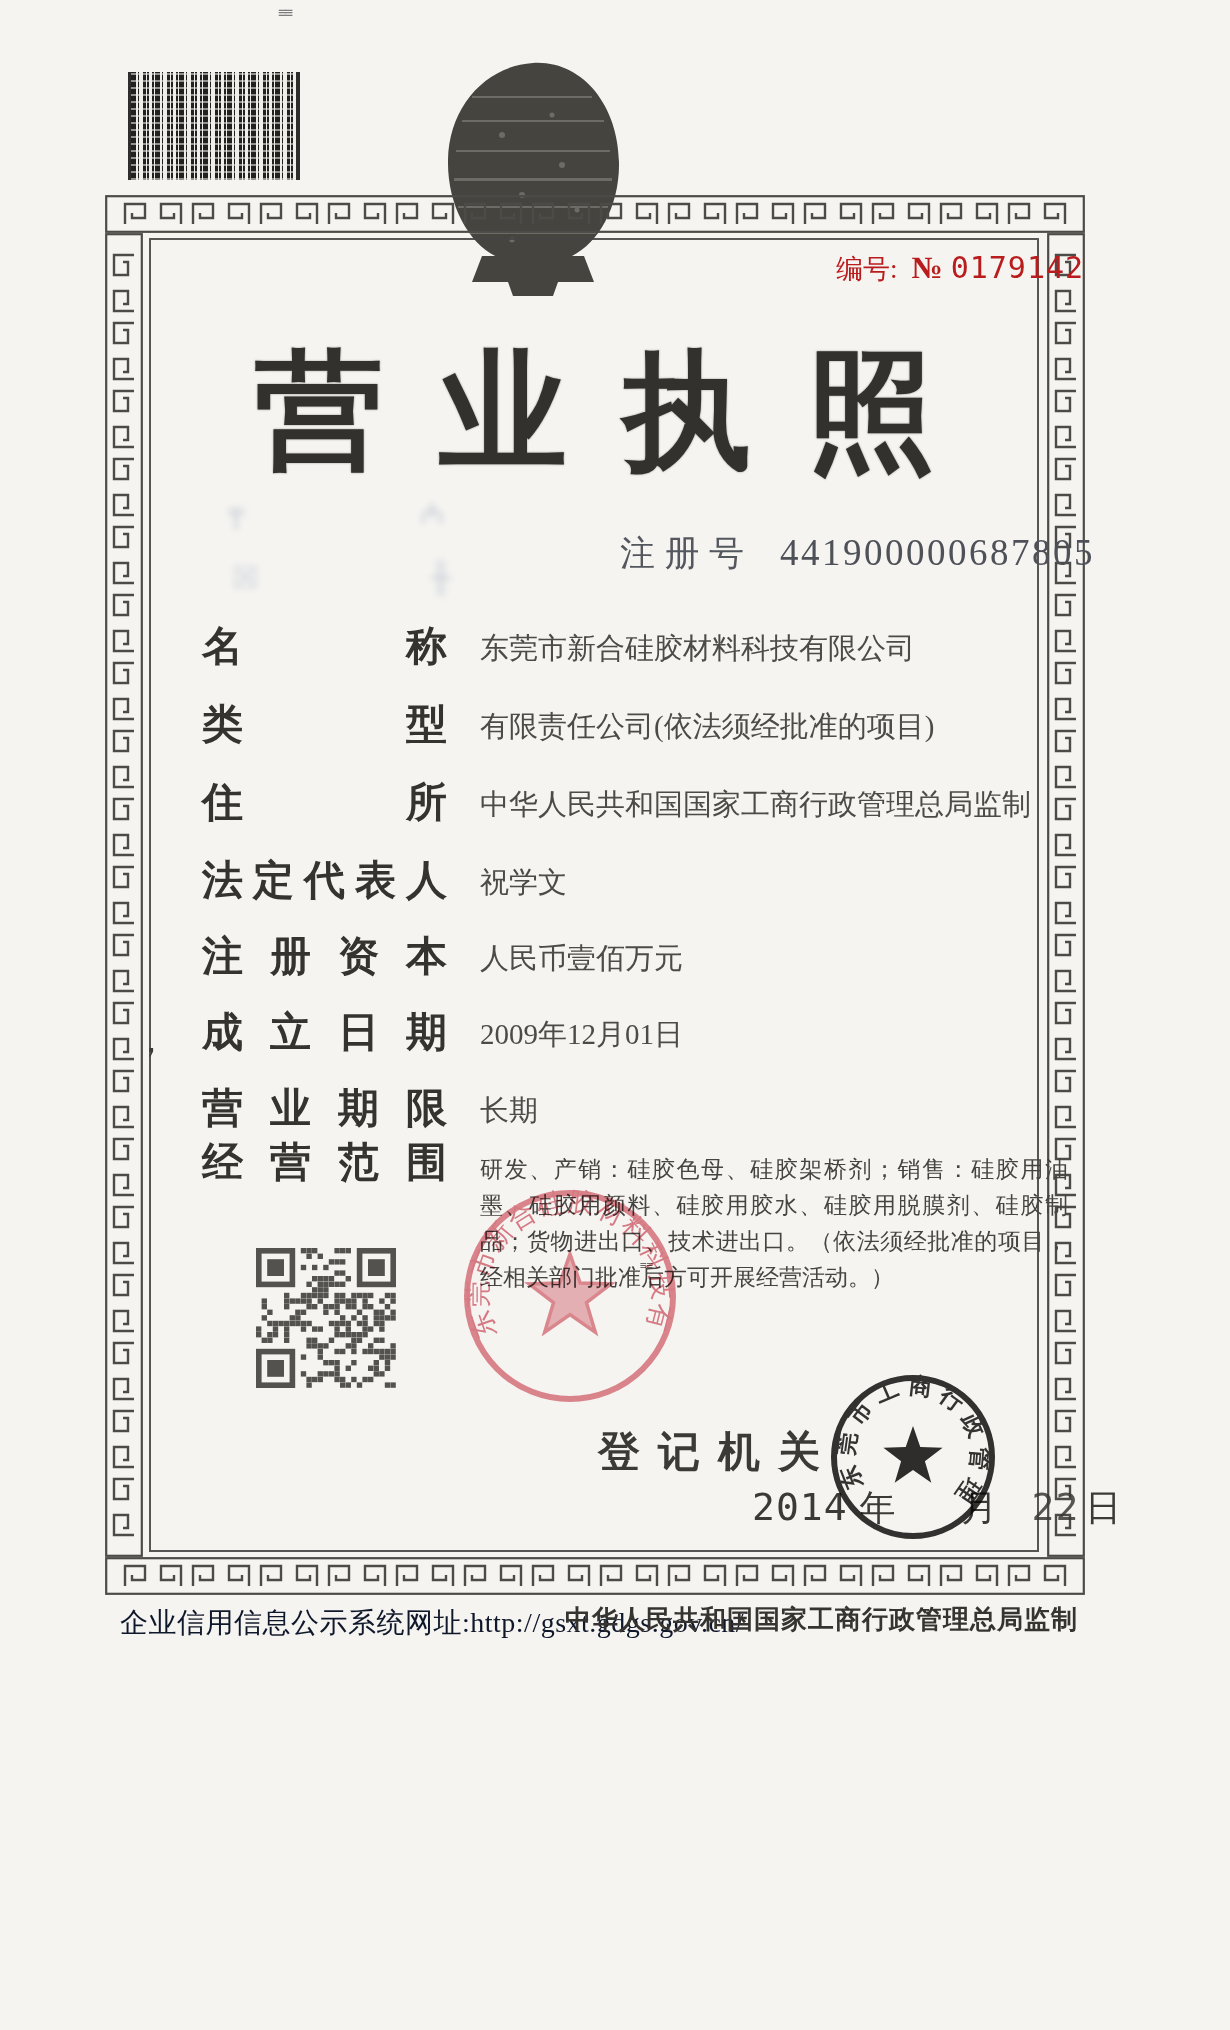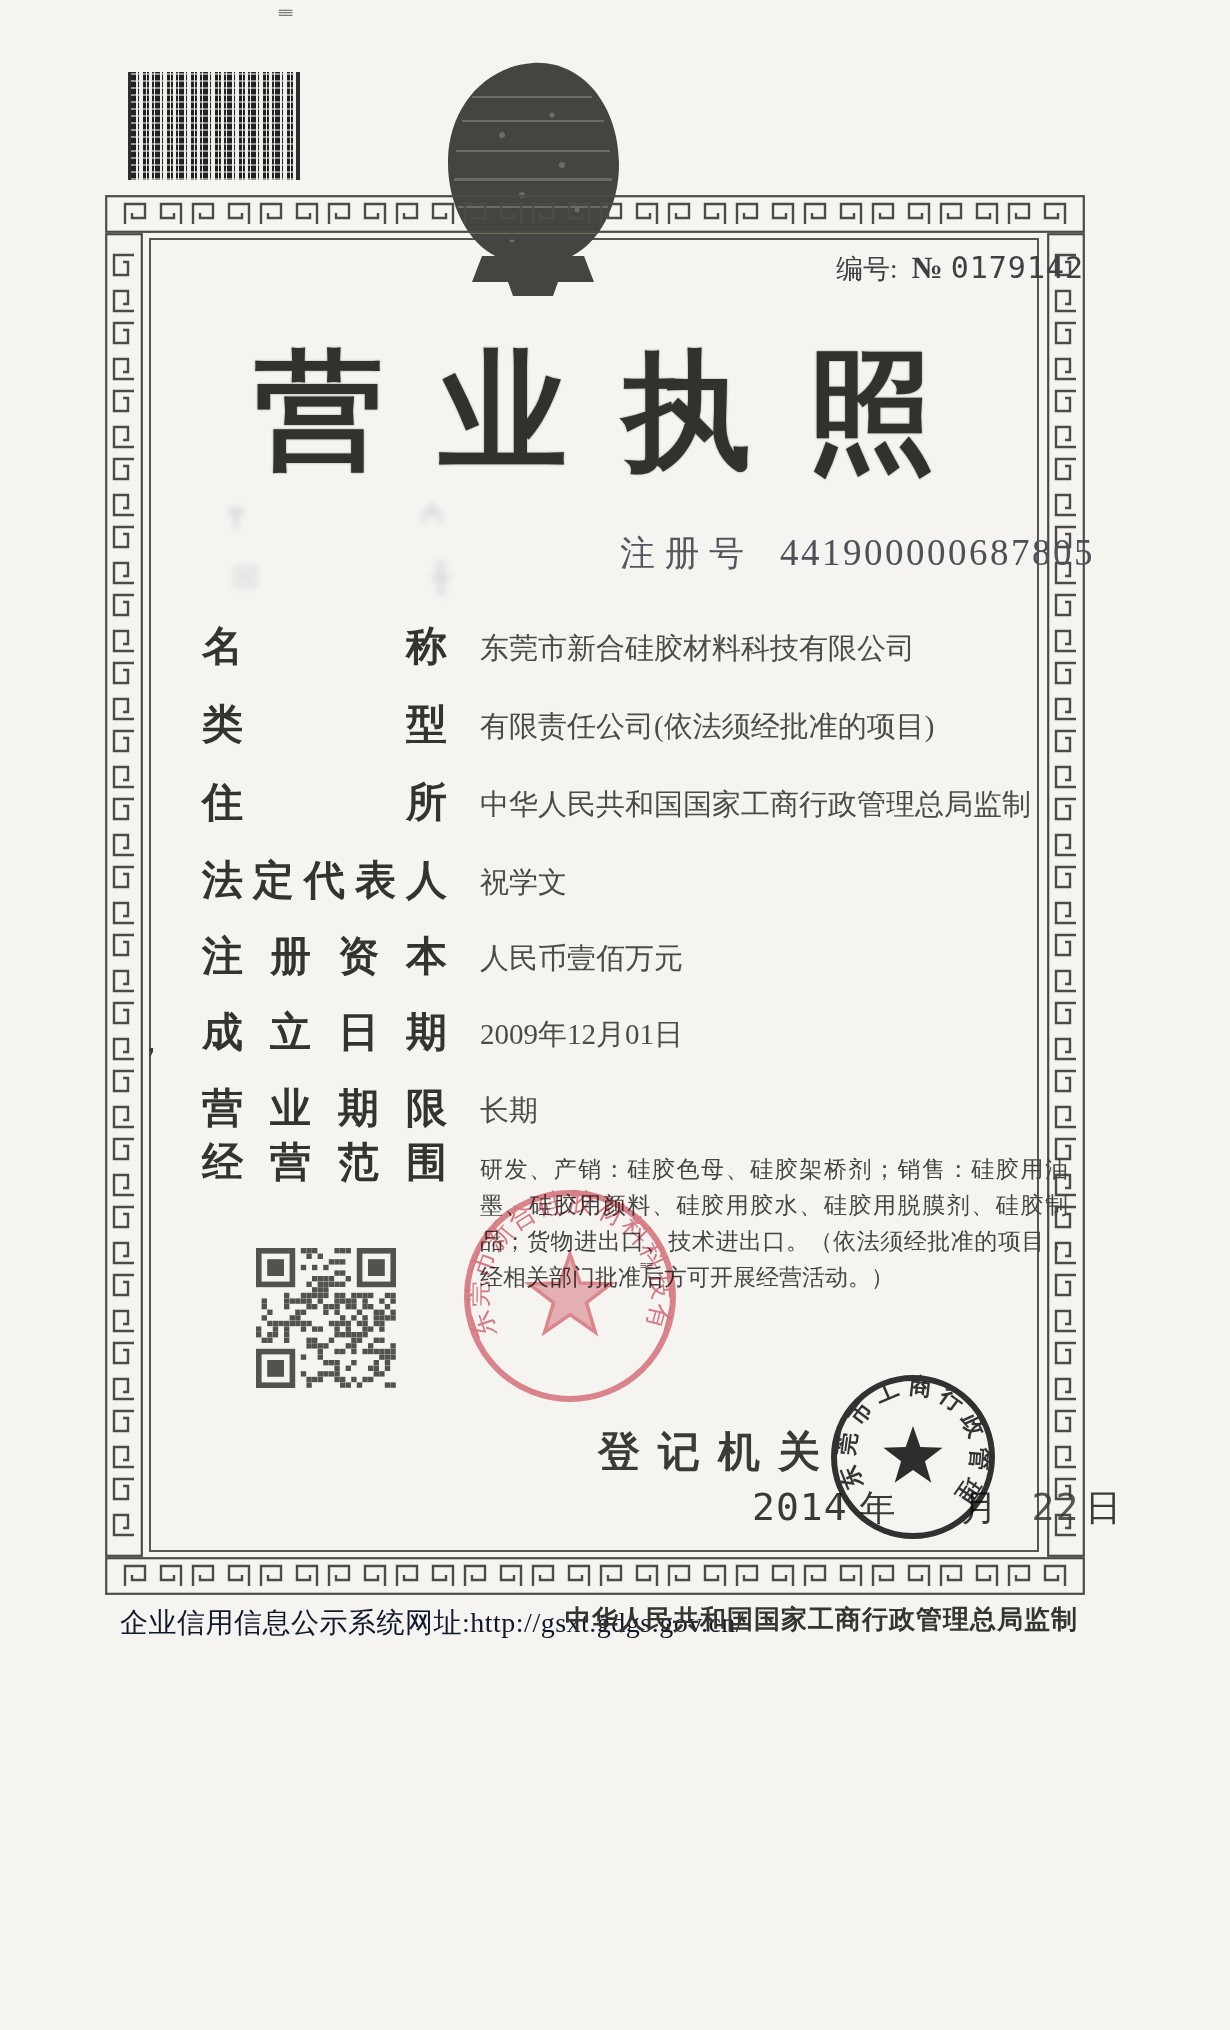--- a/index.html
+++ b/index.html
@@ -21,21 +21,21 @@
   .g1{left:228px;top:498px;} .g2{left:420px;top:492px;} .g3{left:232px;top:560px;} .g4{left:430px;top:560px;}
   .comma-artifact{left:134px;top:1018px;font-size:34px;color:#3c3b38;}
   .smudge-end{left:640px;top:1262px;width:22px;height:16px;color:#4a4944;font-size:11px;line-height:8px;
     font-family:"DejaVu Sans Mono",monospace;opacity:.8;}
 
   
   .frame-strip{position:absolute;}
   .inner-line{left:149px;top:238px;width:886px;height:1310px;border:2px solid rgba(70,69,66,.9);}
 
   
-  .serial{left:836px;top:250px;font-size:27px;color:#404040;white-space:nowrap;}
+  .serial{left:836px;top:250px;font-size:27px;color:#b91c1c;white-space:nowrap;}
   .serial .no-sign{font-weight:700;font-size:31px;padding:0 8px 0 14px;font-family:"Liberation Serif",serif;}
   .serial .num{font-size:30px;font-family:"DejaVu Sans Mono",monospace;letter-spacing:1px;}
   .title{left:105px;top:336px;width:980px;display:flex;justify-content:center;gap:56px;
     font-family:"Liberation Sans",sans-serif;font-weight:900;font-size:128px;line-height:150px;color:#33312d;
     text-shadow:0 0 2px rgba(51,49,45,.55);}
   .regno{left:620px;top:530px;display:flex;align-items:baseline;}
   .regno-label{width:124px;display:flex;justify-content:space-between;font-size:35px;color:#54575d;}
   .regno-num{margin-left:36px;font-size:37px;color:#4e5157;letter-spacing:2.5px;}
 
   

